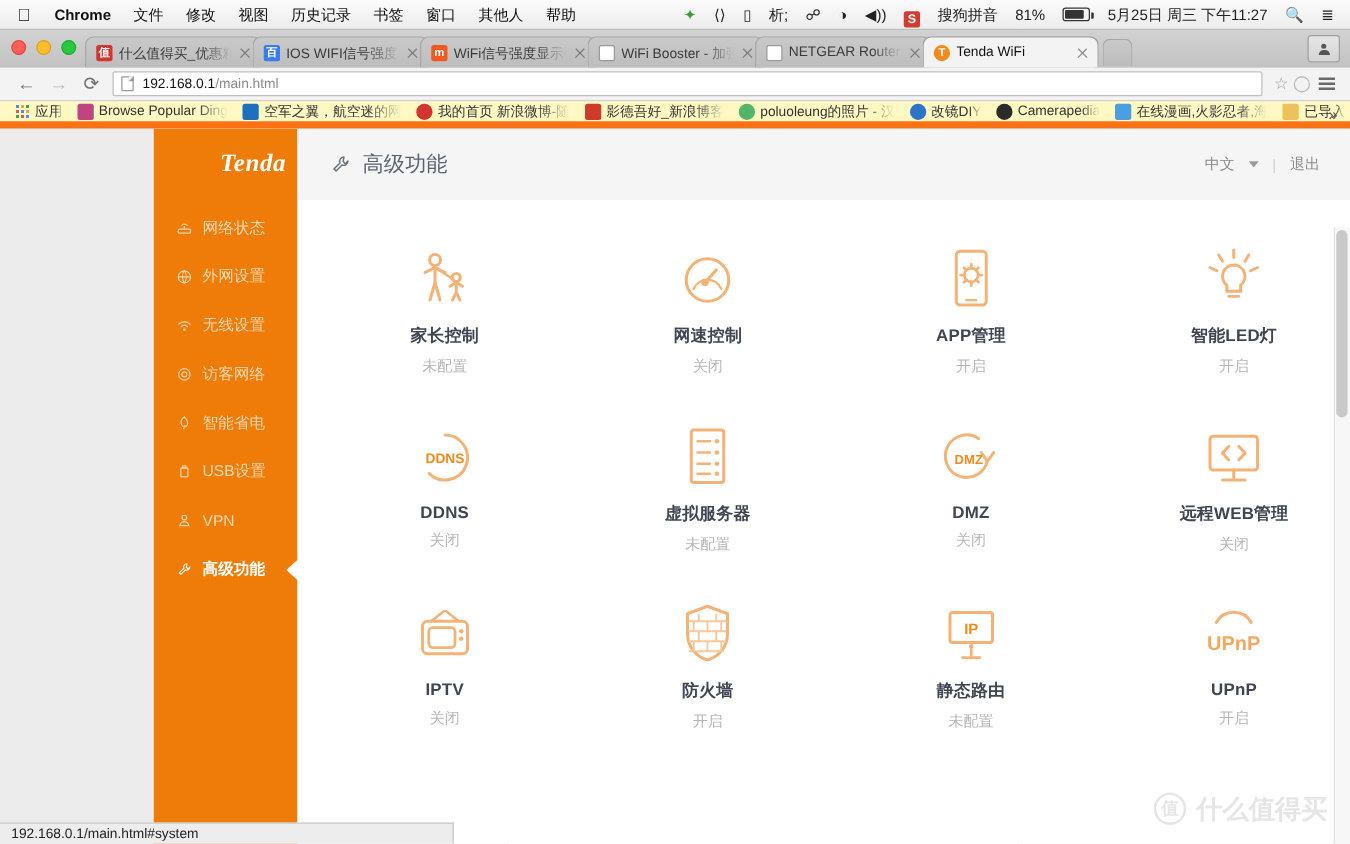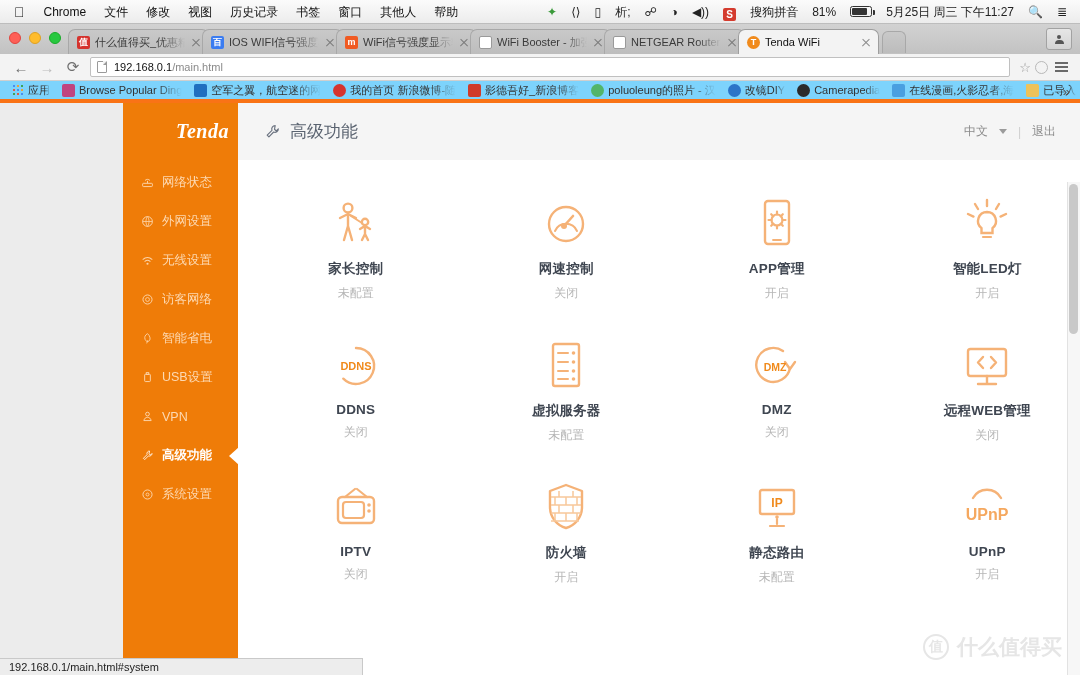--- a/index.html
+++ b/index.html
@@ -14,21 +14,21 @@
   
   .menubar{
     position:absolute; top:0; left:0; width:1080px; height:24px;
     background: linear-gradient(#fbfbfb,#ececec);
     border-bottom:1px solid #bdbdbd;
     display:flex; align-items:center; font-size:12px; color:#111;
   }
   .mb-left{ display:flex; align-items:center; gap:0px; padding-left:10px;}
   .mb-left .mi{ padding:0 9px; line-height:24px; white-space:nowrap;}
   .mb-left .apple{ padding:0 10px 0 4px; font-size:14px; line-height:22px;}
-  .mb-left .app-name{ font-weight:normal; }
+  .mb-left .app-name{ font-weight:bold; }
   .mb-right{ position:absolute; right:6px; top:0; height:24px; display:flex; align-items:center; gap:0; }
   .mb-right .si{ padding:0 7px; line-height:24px; white-space:nowrap; font-size:12px; color:#222;}
   .sogou-badge{
     display:inline-block; width:13px;height:13px;border-radius:2px;background:#d43b2e;
     color:#fff;font-size:10px;font-weight:bold;text-align:center;line-height:13px;
     vertical-align:-2px;
   }
   .battery{
     display:inline-block; width:22px;height:11px;border:1.4px solid #333;border-radius:2.5px;
     position:relative; vertical-align:-1px;
@@ -99,22 +99,22 @@
   .pagefav:after{content:"";position:absolute;right:-1px;top:-1px;border-left:4px solid #f3f3f3;border-bottom:4px solid #9a9a9a;}
   .url-host{ color:#111; } .url-path{ color:#8a8a8a; }
   .star{ width:20px;text-align:center;color:#9a9a9a;font-size:13px;}
   .tb-right{ display:flex; align-items:center; gap:2px;}
   .circlebtn{ width:13px;height:13px;border:1.6px solid #b8b8b8;border-radius:50%;}
   .menu-ic{ width:22px; display:flex;flex-direction:column;gap:2.5px;align-items:center;}
   .menu-ic i{ display:block;width:13px;height:1.6px;background:#6a6a6a;}
 
   
   .bookmarks{
-    height:22px; width:1080px; background:#7dd3fc;
-    border-bottom:4px solid #f97316;
+    height:22px; width:1080px; background:#fef9c3;
+    border-bottom:6px solid #f97316;
     display:flex; align-items:center; padding:0 6px; font-size:11px; color:#333; overflow:hidden;
     position:relative;
   }
   .bm{ display:flex; align-items:center; gap:4px; padding:0 6px; white-space:nowrap; height:18px;}
   .bm .lbl{ max-width:112px; overflow:hidden;
      -webkit-mask-image:linear-gradient(to right,#000 76%,transparent 100%);
      mask-image:linear-gradient(to right,#000 76%,transparent 100%); }
   .bmico{ width:13px;height:13px;flex:0 0 13px;border-radius:2px;display:block;}
   .apps-ic{ width:12px;height:12px;flex:0 0 12px;
     background:
@@ -401,27 +401,20 @@
           </div>
 
           <div class="navitem active">
             <svg class="nv-ic" viewBox="0 0 16 16">
               <path d="M10.5 2.5a3.2 3.2 0 00-3 4.4L3 11.4l1.6 1.6 4.5-4.5a3.2 3.2 0 004.4-3l-2 2-1.6-1.6z" fill="none" stroke="#ffffff" stroke-width="1.1" stroke-linejoin="round"></path>
             </svg>
             <span>高级功能</span>
             <span class="arrow"></span>
           </div>
 
-          <div class="navitem">
-            <svg class="nv-ic" viewBox="0 0 16 16">
-              <circle cx="8" cy="8" r="5.6" fill="none" stroke="#fdd9b2" stroke-width="1.2"></circle>
-              <circle cx="8" cy="8" r="1.8" fill="none" stroke="#fdd9b2" stroke-width="1.1"></circle>
-            </svg>
-            <span>系统设置</span>
-          </div>
 
         </div>
       </div>
 
       <div class="content">
 
         <div class="page-head">
           <div class="ph-title">
             <svg width="17" height="17" viewBox="0 0 16 16">
               <path d="M10.5 2.5a3.2 3.2 0 00-3 4.4L3 11.4l1.6 1.6 4.5-4.5a3.2 3.2 0 004.4-3l-2 2-1.6-1.6z" fill="none" stroke="#6b7380" stroke-width="1.1" stroke-linejoin="round"></path>

